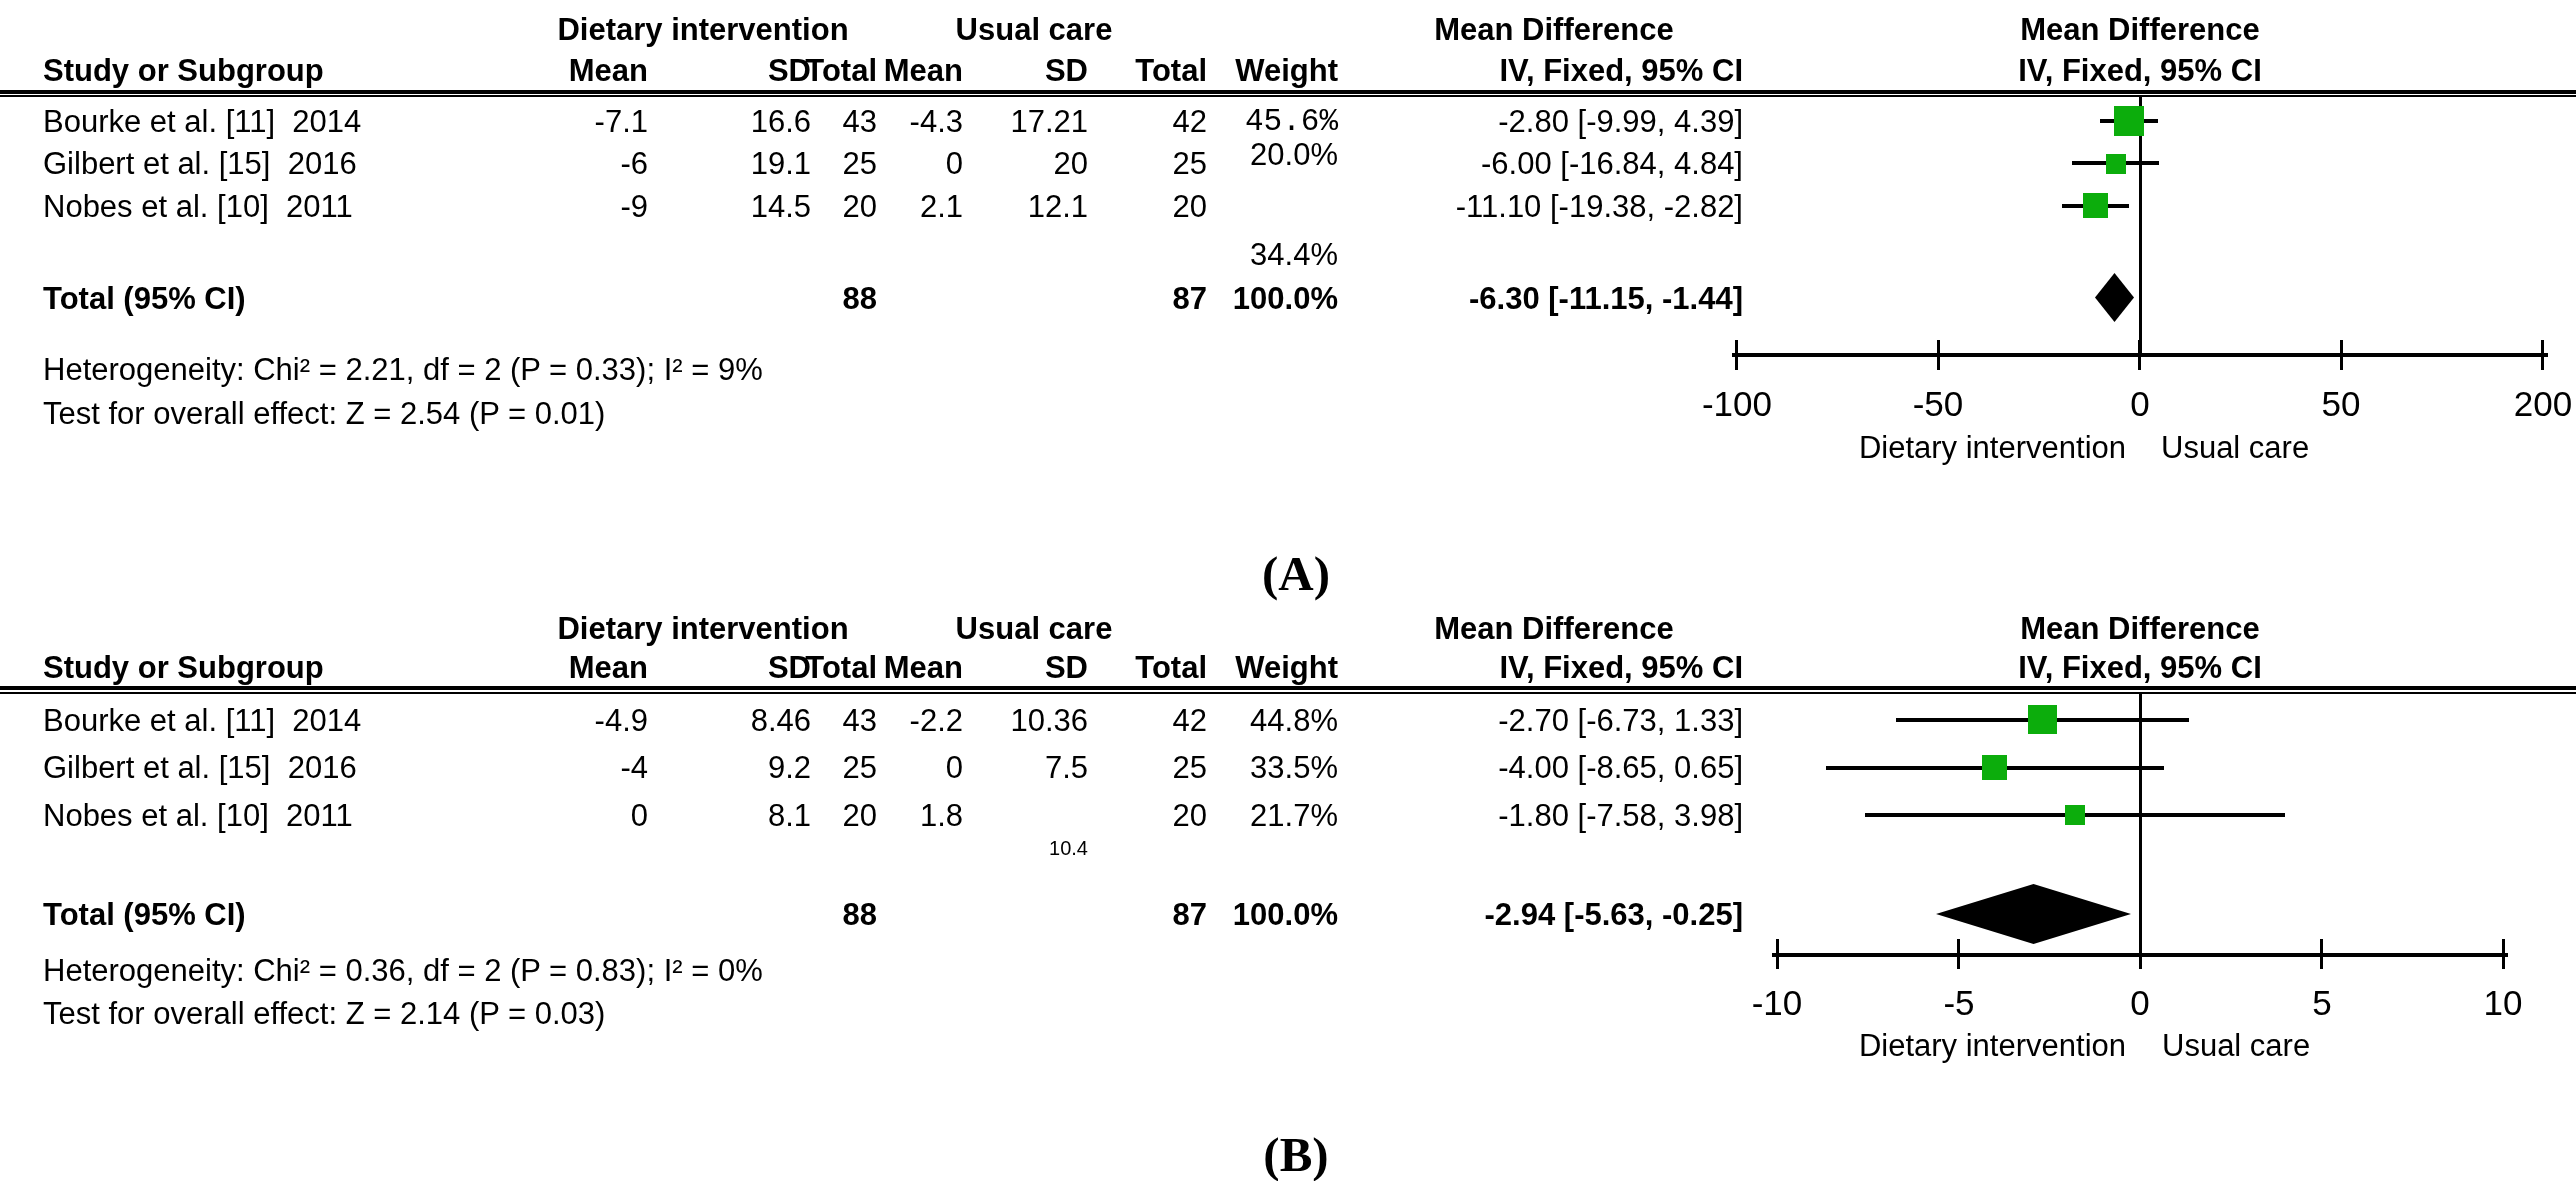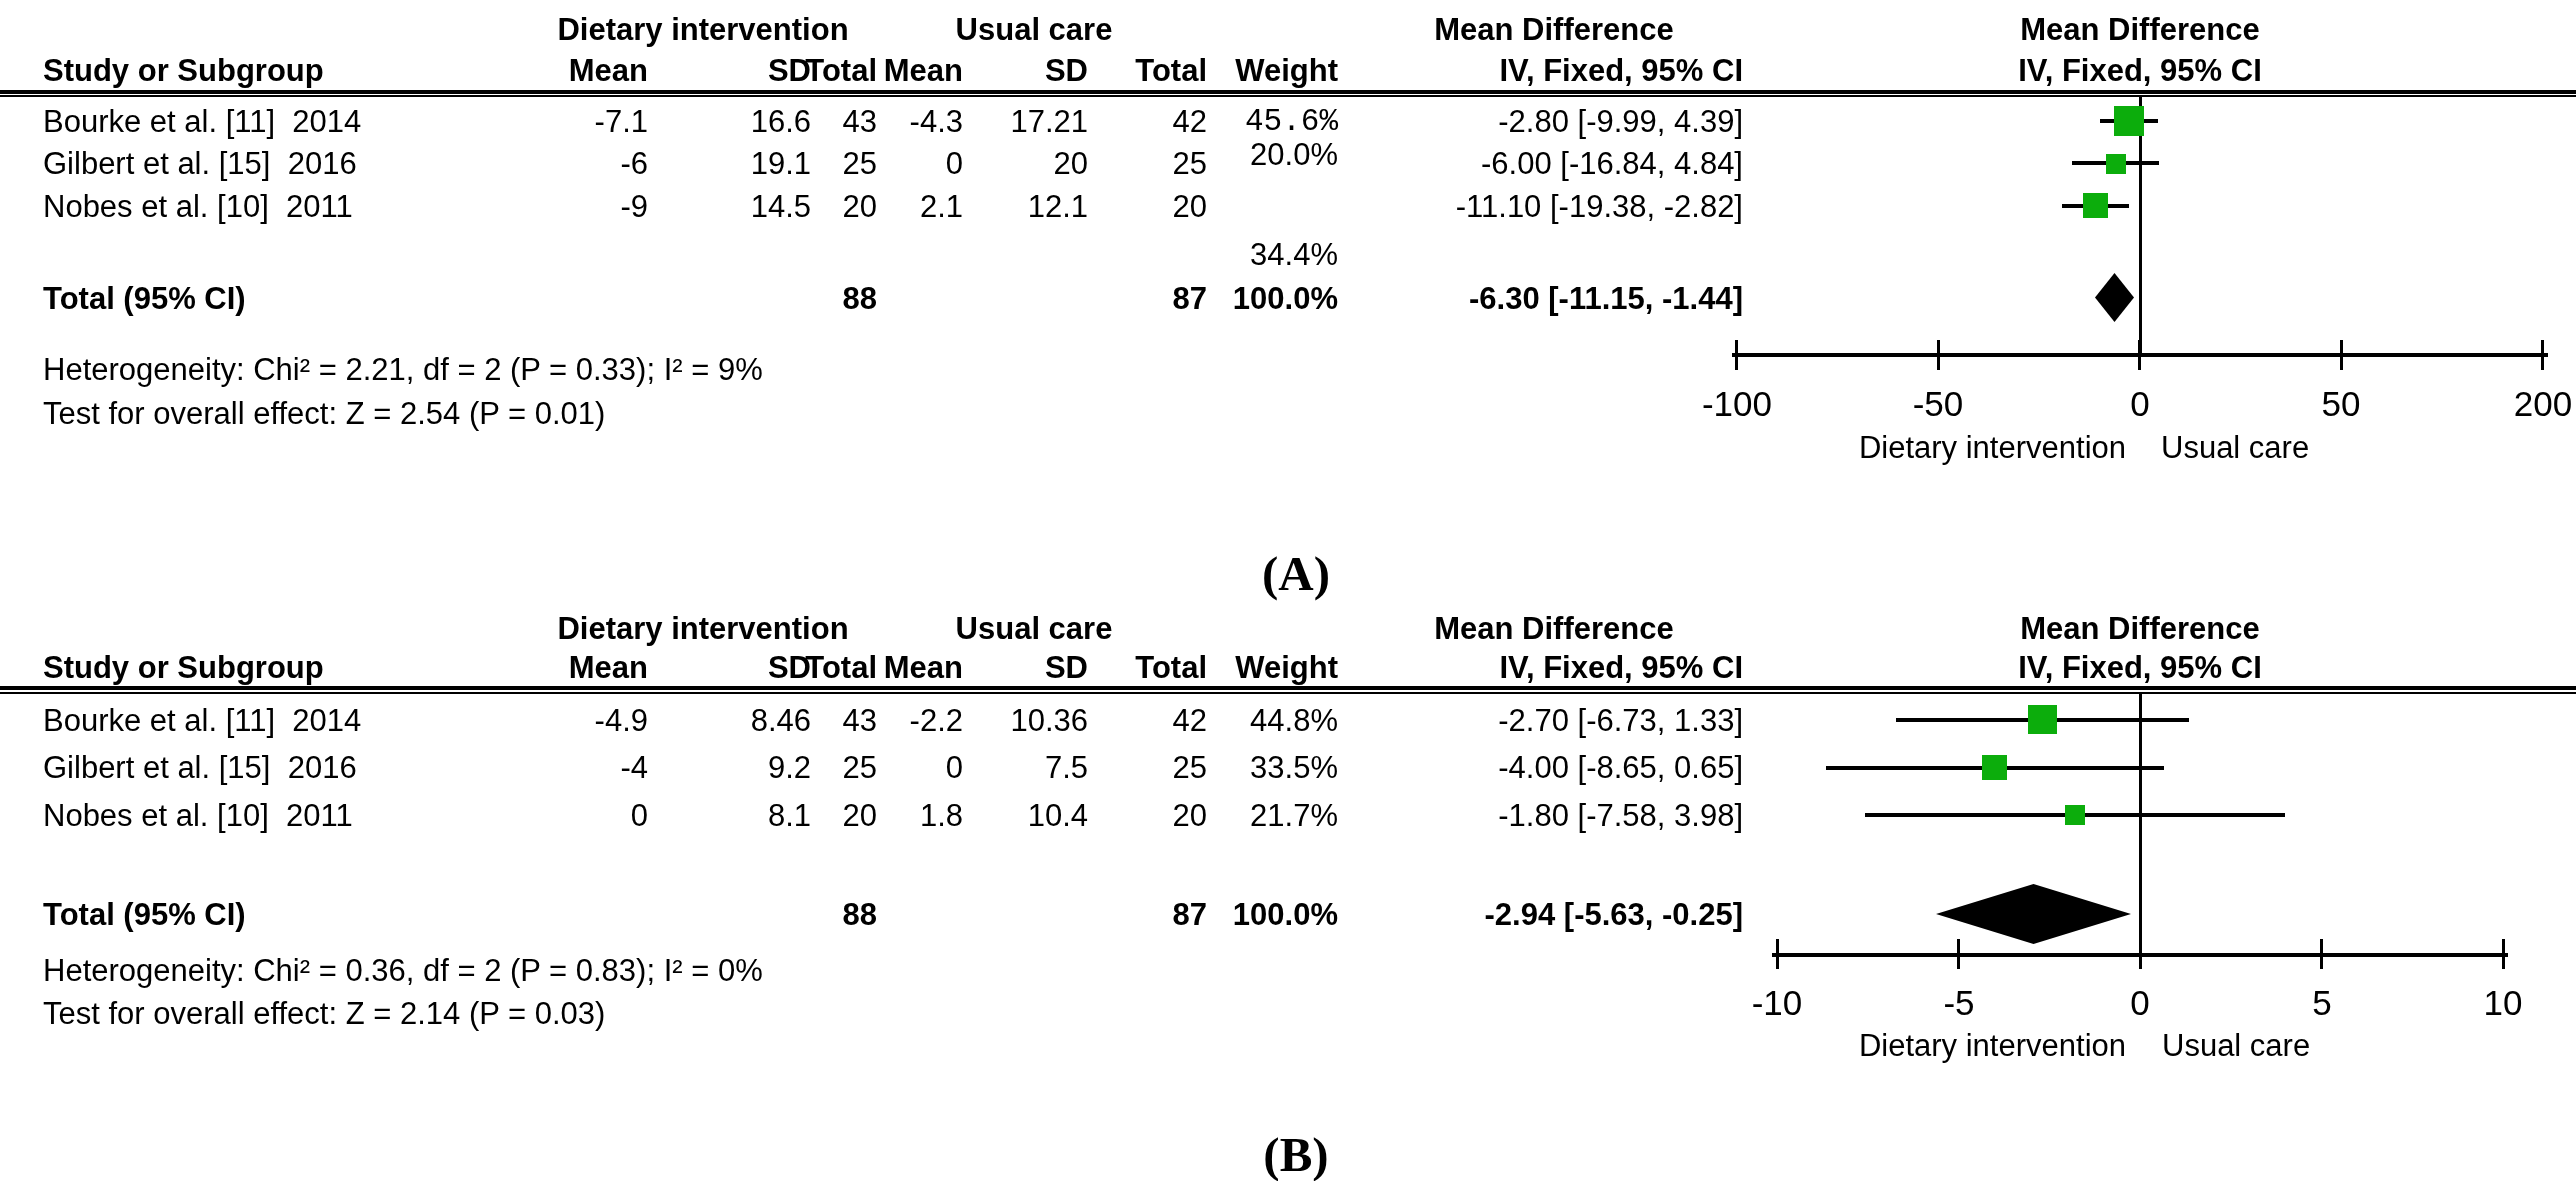--- a/index.html
+++ b/index.html
@@ -133,21 +133,21 @@
       <div class="t t-right" style="top: 767px; font-size: 31px; right: 1369px;">25</div>
       <div class="t t-right" style="top: 767px; font-size: 31px; right: 1238px;">33.5%</div>
       <div class="t t-right" style="top: 767px; font-size: 31px; right: 833px;">-4.00 [-8.65, 0.65]</div>
       <div class="hline" style="left: 1826px; top: 766px; width: 338px; height: 3.8px;"></div>
       <div class="sq" style="left: 1982px; top: 755px; width: 25px; height: 25px; background: rgb(12, 173, 12);"></div>
       <div class="t t-left" style="top: 815px; font-size: 31px; left: 43px;">Nobes et al. [10]  2011</div>
       <div class="t t-right" style="top: 815px; font-size: 31px; right: 1928px;">0</div>
       <div class="t t-right" style="top: 815px; font-size: 31px; right: 1765px;">8.1</div>
       <div class="t t-right" style="top: 815px; font-size: 31px; right: 1699px;">20</div>
       <div class="t t-right" style="top: 815px; font-size: 31px; right: 1613px;">1.8</div>
-      <div class="t t-right" style="top: 815px; font-size: 31px; right: 1488px; text-align: center;">10.4</div>
+      <div class="t t-right" style="top: 848px; font-size: 20px; right: 1488px; text-align: center;">10.4</div>
       <div class="t t-right" style="top: 815px; font-size: 31px; right: 1369px;">20</div>
       <div class="t t-right" style="top: 815px; font-size: 31px; right: 1238px;">21.7%</div>
       <div class="t t-right" style="top: 815px; font-size: 31px; right: 833px;">-1.80 [-7.58, 3.98]</div>
       <div class="hline" style="left: 1865px; top: 813px; width: 420px; height: 3.8px;"></div>
       <div class="sq" style="left: 2065px; top: 805px; width: 20px; height: 20px; background: rgb(12, 173, 12);"></div>
       <div class="t t-left bold" style="top: 914px; font-size: 31px; left: 43px;">Total (95% CI)</div>
       <div class="t t-right bold" style="top: 914px; font-size: 31px; right: 1699px;">88</div>
       <div class="t t-right bold" style="top: 914px; font-size: 31px; right: 1369px;">87</div>
       <div class="t t-right bold" style="top: 914px; font-size: 31px; right: 1238px;">100.0%</div>
       <div class="t t-right bold" style="top: 914px; font-size: 31px; right: 833px; text-align: right;">-2.94 [-5.63, -0.25]</div>

